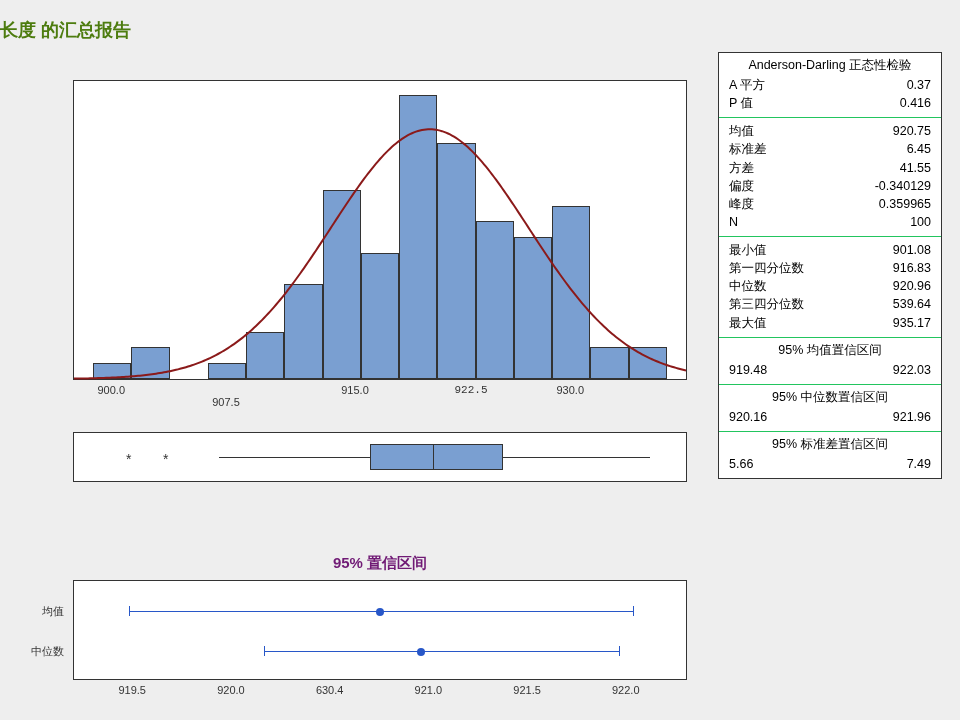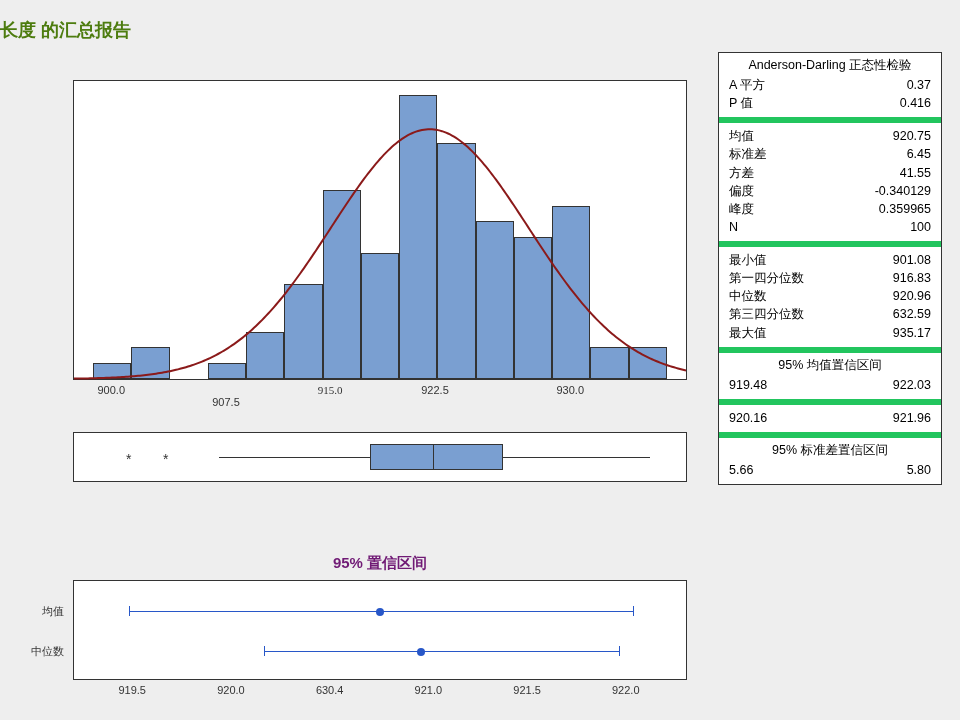--- a/index.html
+++ b/index.html
@@ -57,21 +57,21 @@
     position: absolute;
     right: 18px;
     top: 52px;
     width: 224px;
     background: #fff;
     border: 1px solid #333;
     font-size: 12.5px;
     color: #000;
   }
   .stats-section {
-    border-bottom: 6px solid #22c55e;
+    border-bottom: 1px solid #22c55e;
     padding: 4px 10px 5px 10px;
   }
   .stats-section:last-child { border-bottom: none; }
   .stats-header {
     text-align: center;
     padding-bottom: 2px;
   }
   .stats-row {
     display: flex;
     justify-content: space-between;
@@ -193,22 +193,22 @@
     <div class="bar" style="left: 478.125px; width: 38.25px; height: 173.439px;"></div>
     <div class="bar" style="left: 516.375px; width: 38.25px; height: 31.5344px;"></div>
     <div class="bar" style="left: 554.625px; width: 38.25px; height: 31.5344px;"></div>
     <svg class="normal-curve">
       <path d="M0,297.6232920468727 L2,297.59482521551524 L4,297.5643861773624 L6,297.5318527074435 L8,297.4970961020957 L10,297.4599809143604 L12,297.420364684031 L14,297.3780976626459 L16,297.3330225337565 L18,297.28497412883496 L20,297.23377913923184 L22,297.17925582463096 L24,297.12121371849224 L26,297.05945333102005 L28,296.99376585023606 L30,296.923932841787 L32,296.84972594816236 L34,296.7709065880464 L36,296.68722565658214 L38,296.59842322737194 L40,296.50422825709245 L42,296.4043582936559 L44,296.29851918889744 L46,296.18640481682723 L48,296.0676967985336 L50,295.9420642348778 L52,295.80916344817587 L54,295.6686377341108 L56,295.52011712517043 L58,295.36321816695875 L60,295.19754370877195 L62,295.0226827098821 L64,294.8382100630135 L66,294.64368643653853 L68,294.4386581369649 L70,294.22265699331604 L72,293.99520026504865 L74,293.7557905751775 L76,293.50391587030254 L78,293.2390494092648 L80,292.9606497821675 L82,292.6681609615145 L84,292.36101238723353 L86,292.0386190873423 L88,291.7003818360266 L90,291.34568735088243 L92,290.9739085310573 L94,290.5844047380142 L96,290.1765221206035 L98,289.7495939860913 L100,289.3029412187615 L102,288.8358727476369 L104,288.34768606482606 L106,287.8376677959207 L108,287.30509432379233 L110,286.74923246706254 L112,286.16934021441665 L114,285.5646675158256 L116,284.9344571316465 L118,284.27794554042435 L120,283.5943639061142 L122,282.8829391052877 L124,282.1428948147373 L126,281.3734526597567 L128,280.57383342317655 L130,279.74325831509447 L132,278.88095030303487 L134,277.9861355020826 L136,277.0580446243564 L138,276.09591448696307 L140,275.09898957736067 L142,274.0665236748678 L144,272.99778152678766 L146,271.8920405774305 L148,270.7485927480581 L150,269.5667462655307 L152,268.3458275372257 L154,267.08518306952607 L156,265.784181426929 L158,264.4422152286181 L160,263.0587031790346 L162,261.6330921288012 L164,260.16485916207 L166,258.65351370612404 L168,257.0985996588614 L170,255.49969752952805 L172,253.85642658783485 L174,252.1684470164281 L176,250.4354620613969 L178,248.65722017537817 L180,246.8335171475828 L182,244.96419821488897 L184,243.0491601480256 L186,241.08835330667958 L188,239.08178365721892 L190,237.0295147466663 L192,234.9316696263616 L194,232.7884327187613 L196,230.60005162070053 L198,228.36683883639347 L200,226.0891734334928 L202,223.76750261541986 L204,221.40234320330578 L206,218.99428302085641 L208,216.54398217552426 L210,214.0521742295142 L212,211.51966725421363 L214,208.94734476177186 L216,206.33616650779703 L218,203.68716915920967 L220,201.00146682162944 L222,198.2802514208369 L224,195.52479293311967 L226,192.73643945966688 L228,189.9166171404323 L230,187.0668299032195 L232,184.18865904419704 L234,181.28376263629895 L236,178.35387476251407 L238,175.4008045714093 L240,172.42643515268355 L242,169.4327222310856 L244,166.42169267744853 L246,163.3954428360899 L248,160.35613666843508 L250,157.30600371310845 L252,154.2473368634199 L254,151.1824899636346 L256,148.11387522597096 L258,145.04396047092848 L260,141.97526619396916 L262,138.91036246229234 L264,135.85186564591842 L266,132.80243498786695 L268,129.76476901884845 L270,126.74160182237381 L272,123.73569915672738 L274,120.74985444088082 L276,117.78688461179837 L278,114.84962586123788 L280,111.94092926054748 L282,109.06365628242978 L284,106.22067422916328 L286,103.41485157712088 L288,100.64905324782501 L290,97.92613581623107 L292,95.24894266713716 L294,92.62029911105986 L296,90.04300747110551 L298,87.51984215261203 L300,85.05354470760369 L302,82.64681890620483 L304,80.3023258272911 L306,78.02267898082059 L308,75.81043947422216 L310,73.66811123534441 L312,71.59813630436378 L314,69.60289020698411 L316,67.68467742120856 L318,65.84572694971098 L320,64.08818800973677 L322,62.41412585216219 L324,60.825517721070725 L326,59.32424896492873 L328,57.91210931004241 L330,56.590789306589755 L332,55.36187695713306 L334,54.226854536984376 L336,53.187095615362836 L338,52.2438622857095 L340,51.39830261296936 L342,50.651448305084415 L344,50.00421261529701 L346,49.457388481230595 L348,49.011646906069245 L350,48.66753558644638 L352,48.42547779098243 L354,48.285771492680084 L356,48.24858875766574 L358,48.3139753920365 L360,48.481850847823694 L362,48.752008388345274 L364,49.12411551246976 L366,49.59771463657694 L368,50.172224032252615 L370,50.846939017028916 L372,51.621033394763714 L374,52.493561141529426 L376,53.4634583321984 L378,54.52954530224255 L380,55.69052903857789 L382,56.94500579269729 L384,58.29146390867814 L386,59.72828685809725 L388,61.25375647334042 L390,62.86605637022487 L392,64.56327555043222 L394,66.34341217372369 L396,68.20437748953285 L398,70.14399991715109 L400,72.16002926333331 L402,74.25014106588472 L404,76.41194105153048 L406,78.64296969608034 L408,80.94070687481462 L410,83.30257659077495 L412,85.72595176860395 L414,88.2081591015205 L416,90.74648393894171 L418,93.33817520233774 L420,95.98045031697515 L422,98.6705001472256 L424,101.40549392338201 L426,104.18258414797754 L428,106.99891146989705 L430,109.85160951482399 L432,112.73780966076455 L434,115.6546457478415 L436,118.5992587117641 L438,121.56880113084219 L440,124.5604416768171 L442,127.571369460141 L444,130.59879826085972 L446,133.63997063673096 L448,136.69216190061238 L450,139.75268395980927 L452,142.81888901045278 L454,145.88817308060982 L456,148.95797941637466 L458,152.02580170567552 L460,155.08918713516667 L462,158.14573927614768 L464,161.19312079592504 L466,164.2290559917512 L468,167.25133314489239 L470,170.2578066930362 L472,173.24639921980034 L474,176.21510326058205 L476,179.1619829245973 L478,182.08517533348527 L480,184.98289187727823 L482,187.8534192891742 L484,190.69512054089125 L486,193.50643556093502 L488,196.28588177855147 L490,199.03205449649488 L492,201.74362709621045 L494,204.41935107941413 L496,207.05805595032467 L498,209.6586489432703 L500,212.22011460056996 L502,214.74151420595967 L504,217.22198507909025 L506,219.6607397367826 L508,222.05706492705627 L510,224.4103205420108 L512,226.71993841587687 L514,228.98542101468084 L516,231.20634002402227 L518,233.38233484160412 L520,235.5131109812143 L522,237.59843839482892 L524,239.63814971962472 L526,241.6321384565778 L528,243.58035708736003 L530,245.48281513619293 L532,247.33957718319888 L534,249.15076083575147 L536,250.91653466421707 L538,252.63711610830188 L540,254.31276936016553 L542,255.9438032302234 L544,257.5305690014453 L546,259.0734582777764 L548,260.57290083206647 L550,262.0293624587658 L552,263.4433428363621 L554,264.81537340435955 L556,266.14601525937184 L558,267.4358570746367 L560,268.68551304705557 L562,269.89562087561904 L564,271.0668397748072 L566,272.1998485263365 L568,273.2953435723808 L570,274.3540371531121 L572,275.3766554912159 L574,276.36393702574054 L576,277.31663069743263 L578,278.23549428747253 L580,279.12129281126124 L582,279.9747969687284 L584,280.796781652363 L586,281.5880245139807 L588,282.3493045910289 L590,283.08140099300806 L592,283.7850916484134 L594,284.46115211240897 L596,285.1103544352479 L598,285.7334660913122 L600,286.33124896844987 L602,286.9044584171549 L604,287.45384235898615 L606,287.9801404534724 L608,288.4840833226373 L610,288.9663918321585 L612,289.4277764280503 " stroke="#8b1a1a" stroke-width="2" fill="none"></path>
     </svg>
   </div>
 <div class="hist-axis" id="hist-axis">
     <div class="hist-tick" style="left: 38.25px;">900.0</div>
     <div class="hist-tick" style="left: 153px; margin-top: 12px;">907.5</div>
-    <div class="hist-tick" style="left: 257px; font-family: Liberation Serif, serif;">915.0</div>
-    <div class="hist-tick" style="left: 362px;">922.5</div>
+    <div class="hist-tick" style="left: 282px;">915.0</div>
+    <div class="hist-tick" style="left: 398px; font-family: Liberation Mono, monospace;">922.5</div>
     <div class="hist-tick" style="left: 497.25px;">930.0</div>
   </div>
 
 <div class="box-panel" id="boxp">
     <div class="whisker-line" style="left: 145.35px; width: 431.001px;"></div>
     <div class="box-rect" style="left: 295.749px; width: 133.263px;"></div>
     <div class="median-line" style="left: 358.938px;"></div>
     <div class="outlier" style="left: 54.774px;">*</div>
     <div class="outlier" style="left: 91.8px;">*</div>
   </div>
@@ -259,45 +259,46 @@
       <div class="stats-row">
         <span class="l">第一四分位数</span>
         <span class="r">916.83</span>
       </div>
       <div class="stats-row">
         <span class="l">中位数</span>
         <span class="r">920.96</span>
       </div>
       <div class="stats-row">
         <span class="l">第三四分位数</span>
-        <span class="r">632.59</span>
+        <span class="r">539.64</span>
       </div>
       <div class="stats-row">
         <span class="l">最大值</span>
         <span class="r">935.17</span>
       </div>
     </div>
   <div class="stats-section">
     <div class="stats-header">95% 均值置信区间</div>
     <div class="stats-row">
       <span class="l">919.48</span>
       <span class="r">922.03</span>
     </div>
   </div>
   <div class="stats-section">
+    <div class="stats-header">95% 中位数置信区间</div>
     <div class="stats-row">
       <span class="l">920.16</span>
       <span class="r">921.96</span>
     </div>
   </div>
   <div class="stats-section">
     <div class="stats-header">95% 标准差置信区间</div>
     <div class="stats-row">
       <span class="l">5.66</span>
-      <span class="r">5.80</span>
+      <span class="r">7.49</span>
     </div>
   </div>
 </div>
 
 <div class="ci-title">95% 置信区间</div>
 <div class="ci-panel" id="cip">
     <div class="ci-line" style="top: 30px; left: 55.2774px; width: 503.419px;"></div>
     <div class="ci-cap" style="left: 55.2774px; top: 25px;"></div>
     <div class="ci-cap" style="left: 558.697px; top: 25px;"></div>
     <div class="ci-dot" style="left: 306px; top: 31px;"></div>

